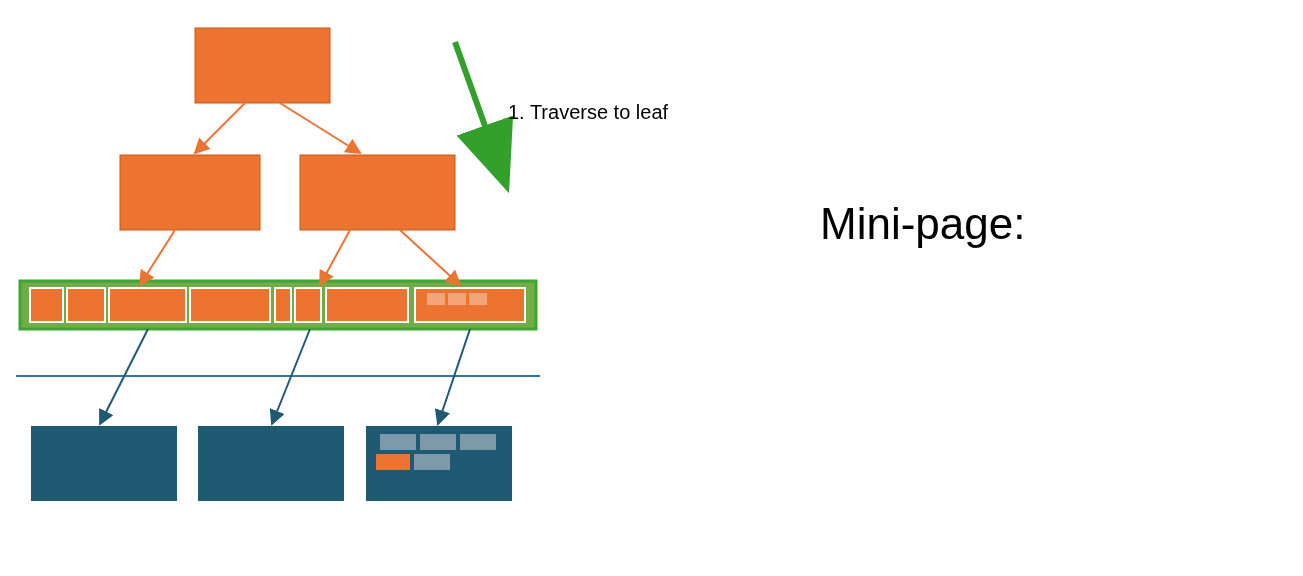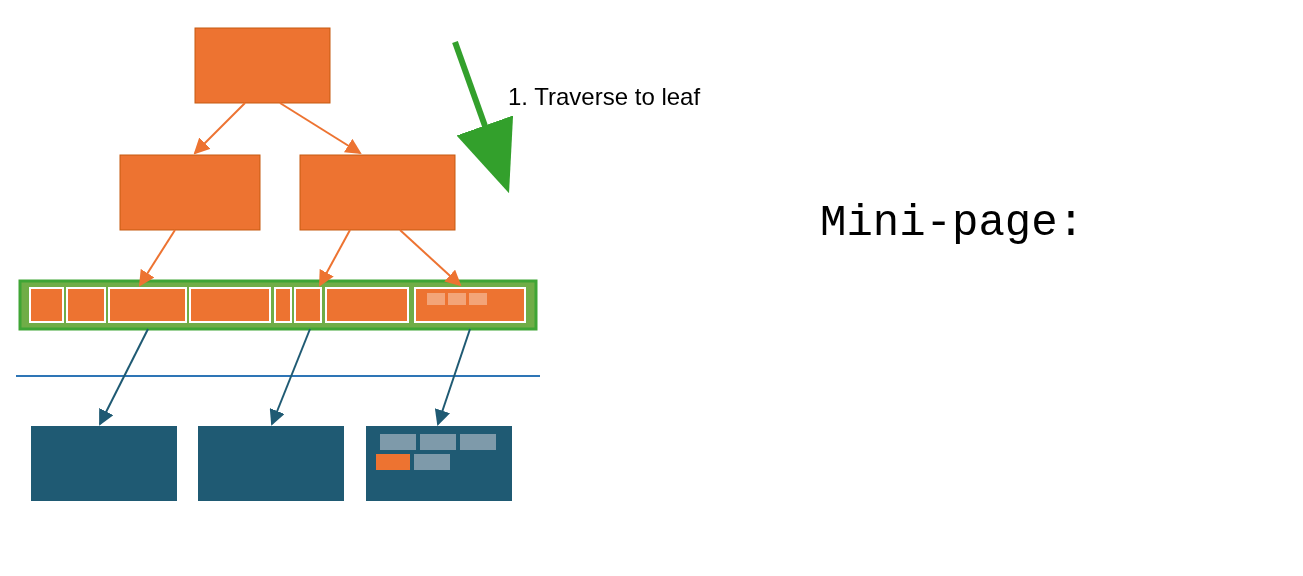--- a/index.html
+++ b/index.html
@@ -1,18 +1,18 @@
 <!DOCTYPE html>
 <html><head>
 <meta charset="utf-8">
 <style>
   html,body{margin:0;padding:0;width:1303px;height:576px;background:#fff;font-family:Arial,Helvetica,sans-serif;}
   svg{display:block}
-  .title{position:absolute;left:820px;top:195px;font-size:44px;line-height:1.3;color:#000;font-family:Liberation Mono, monospace;}
-  .anno{font-size:24px;color:#000;}
+  .title{position:absolute;left:820px;top:195px;font-size:44px;line-height:1.3;color:#000;}
+  .anno{font-size:20px;color:#000;margin-top:18px;}
 </style>
 </head>
 <body>
 
 <div class="title">
   <span>Mini-page:</span><br>
 </div>
 
 <svg width="1303" height="576">
   <defs>

